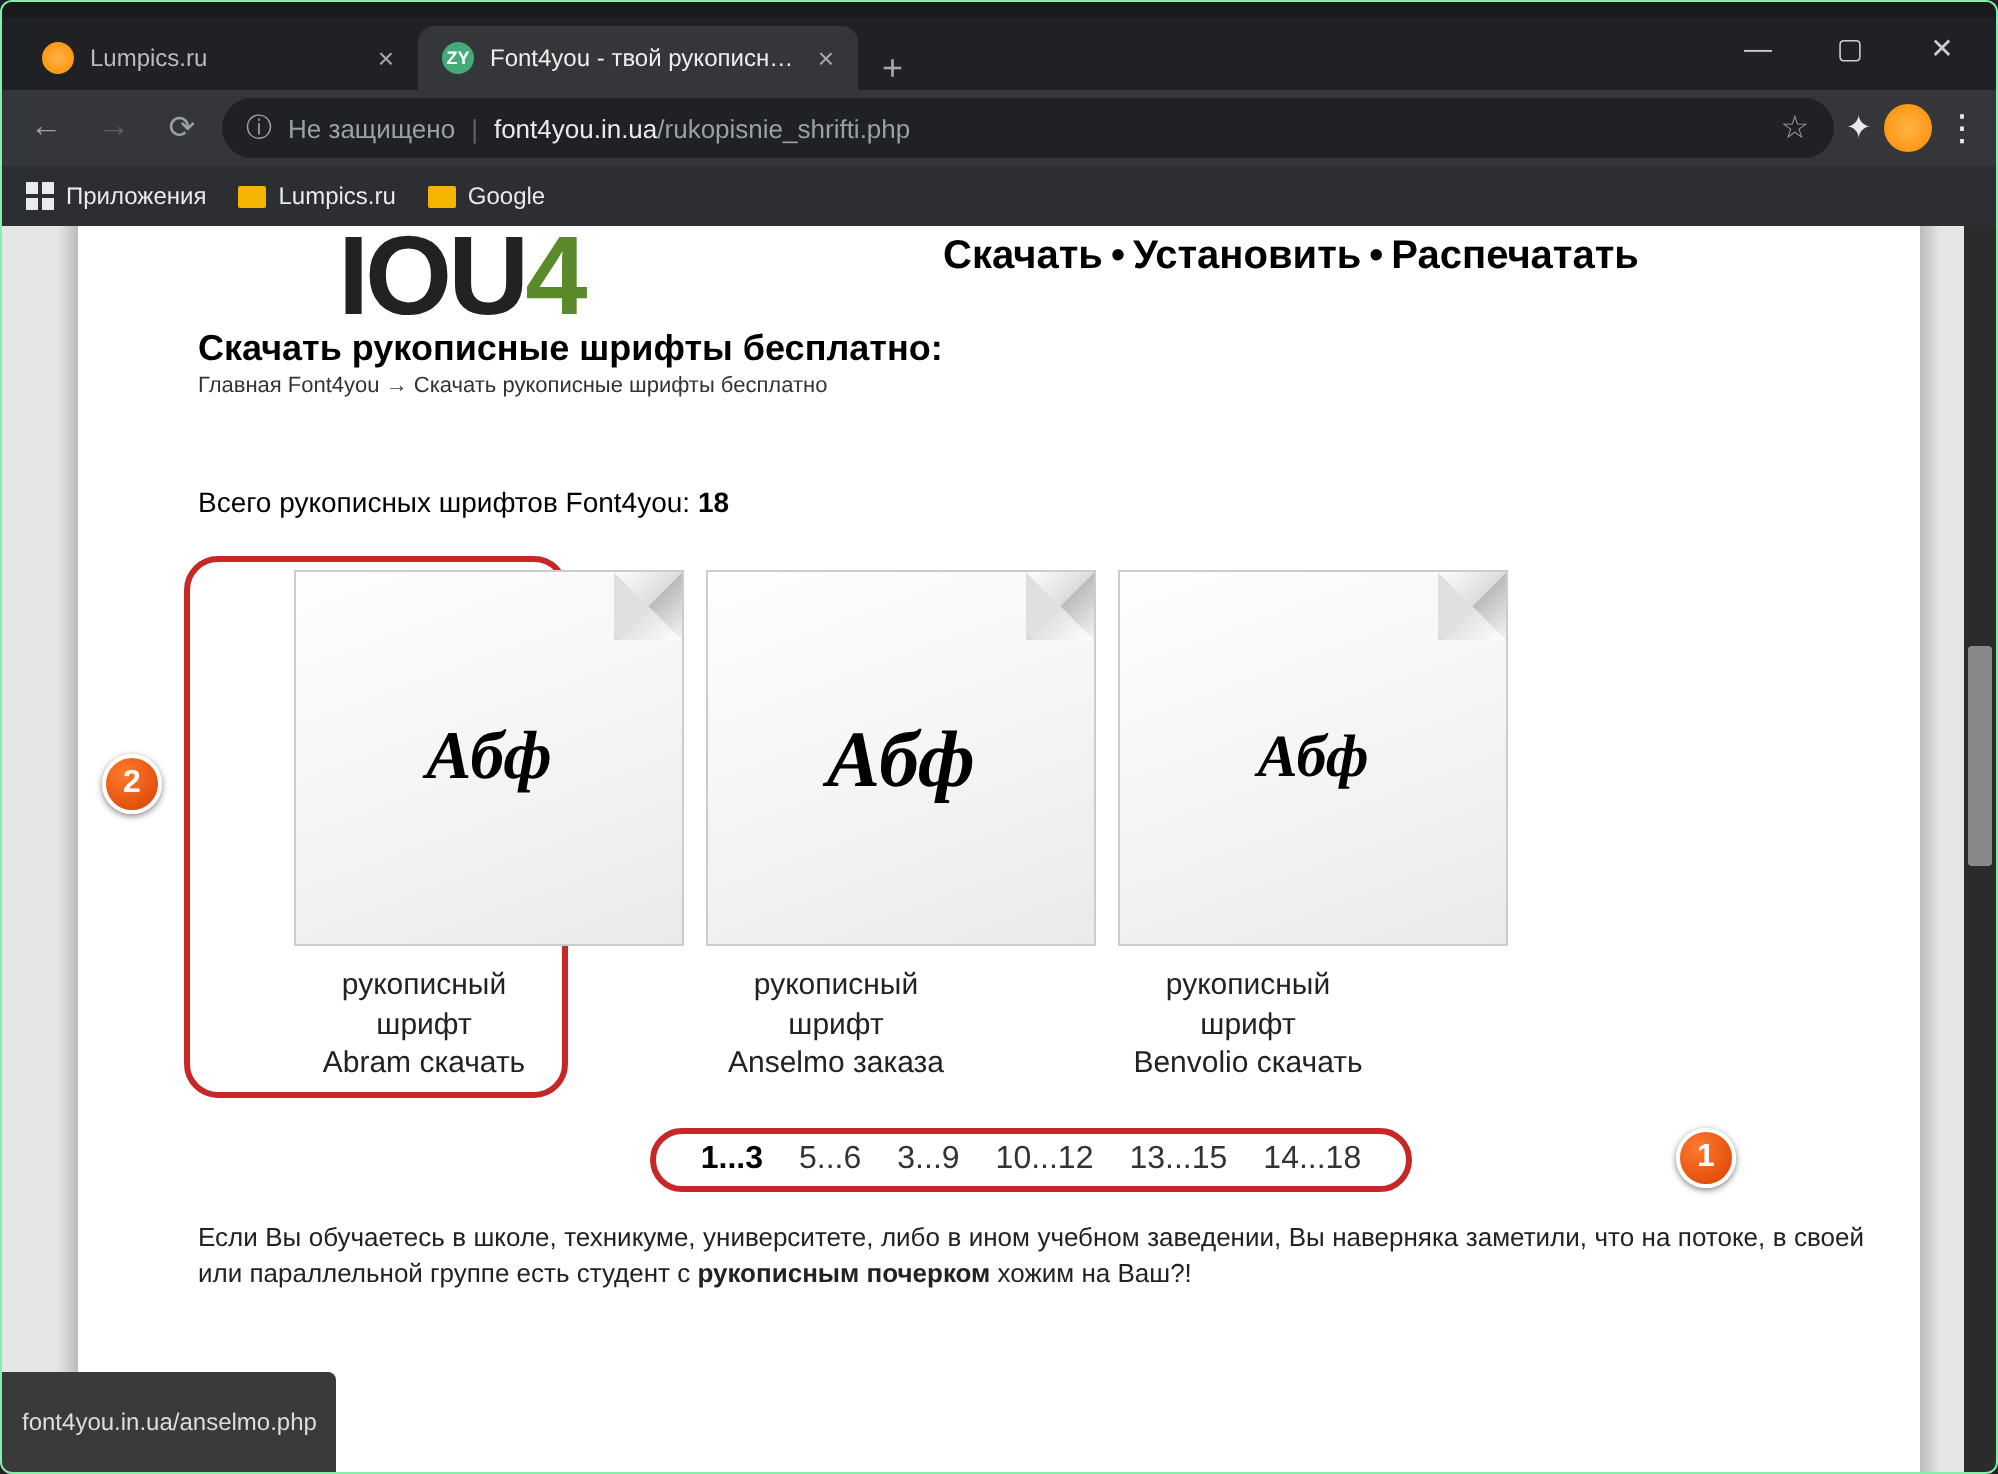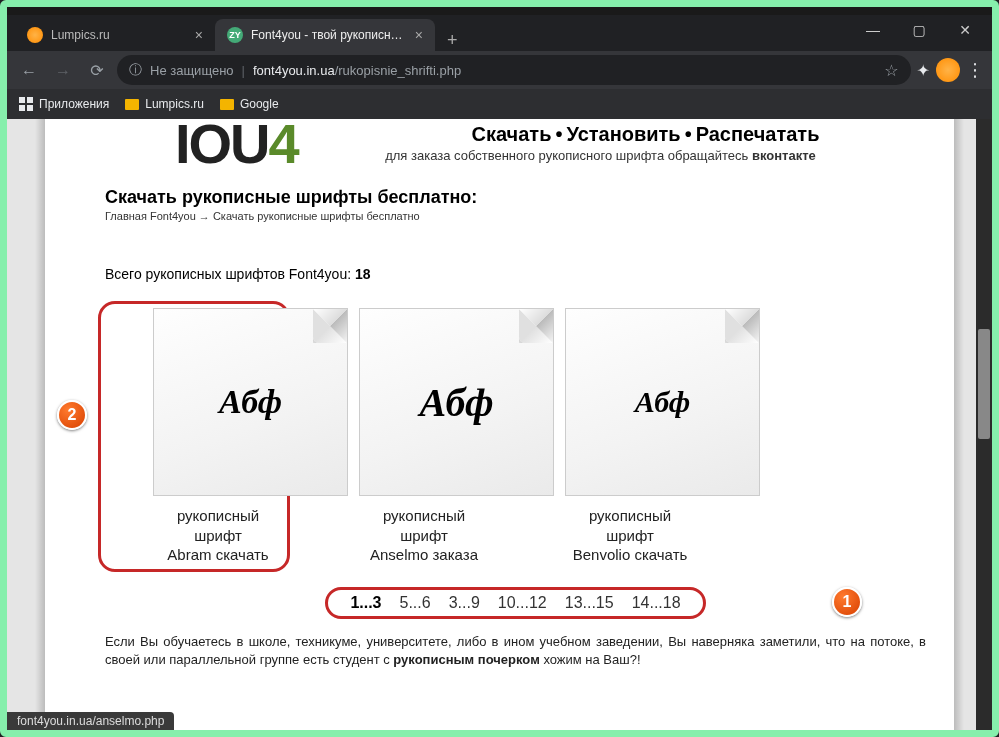--- a/index.html
+++ b/index.html
@@ -1,19 +1,19 @@
 <!DOCTYPE html>
 <html><head>
 <meta charset="utf-8">
 <style>
 * { margin: 0; padding: 0; box-sizing: border-box; }
 body { font-family: Arial, sans-serif; background: #202124; width: 999px; height: 737px; overflow: hidden; position: relative; }
 
 
-.window { background: #202124; width: 100%; height: 100%; border: 7px solid #86efac; border-radius: 6px; overflow: hidden; display: flex; flex-direction: column; }
+.window { background: #202124; width: 100%; height: 100%; border: 1px solid #86efac; border-radius: 6px; overflow: hidden; display: flex; flex-direction: column; }
 .titlebar { height: 8px; background: #1a1a1a; }
 .tabbar { display: flex; align-items: flex-end; background: #202124; padding: 0 8px; height: 36px; position: relative; }
 .tab { display: flex; align-items: center; gap: 8px; padding: 8px 12px; color: #bbb; font-size: 12px; border-radius: 8px 8px 0 0; min-width: 200px; max-width: 220px; position: relative; }
 .tab.active { background: #35363a; color: #eee; }
 .tab .favicon { width: 16px; height: 16px; border-radius: 50%; flex-shrink: 0; }
 .tab .favicon.orange { background: radial-gradient(circle, #ffb347, #ff8c00); }
 .tab .favicon.green { background: #4a7; display: flex; align-items: center; justify-content: center; font-size: 9px; font-weight: bold; color: #fff; }
 .tab .close { margin-left: auto; font-size: 14px; color: #aaa; }
 .tab .label { white-space: nowrap; overflow: hidden; text-overflow: ellipsis; }
 .newtab { color: #aaa; font-size: 18px; padding: 0 12px; }
@@ -77,21 +77,21 @@
 .pagination .pbox { display: inline-block; border: 3px solid #c62828; border-radius: 28px; padding: 4px 22px; font-size: 16px; color: #333; }
 .pagination .pbox .sep { display: inline-block; width: 18px; }
 .pagination .pbox b { font-weight: bold; color: #000; }
 
 .badge { position: absolute; width: 30px; height: 30px; border-radius: 50%; background: radial-gradient(circle at 35% 30%, #ff7a2e, #d84000); border: 2px solid #fff; box-shadow: 0 1px 3px rgba(0,0,0,0.5); color: #fff; font-weight: bold; font-size: 16px; display: flex; align-items: center; justify-content: center; }
 .badge.b1 { right: 64px; top: 0; }
 .badge.b2 { left: -48px; top: 92px; }
 
 .para { font-size: 13px; color: #222; margin-top: 14px; text-align: justify; line-height: 1.4; }
 
-.status { position: absolute; bottom: 0; left: 0; background: #3a3a3a; color: #ddd; font-size: 12px; padding: 2px 10px; border-top-right-radius: 4px; z-index: 10; }
+.status { position: absolute; bottom: 0; left: 0; background: #3a3a3a; color: #ddd; font-size: 12px; padding: 18px 10px; border-top-right-radius: 4px; z-index: 10; }
 </style>
 </head>
 <body>
 
 <div class="window">
   <div class="titlebar"></div>
   <div class="tabbar">
     <div class="tab">
       <span class="favicon orange"></span>
       <span class="label">Lumpics.ru</span>
@@ -149,23 +149,20 @@
   <div class="viewport">
     <div class="page-wrap">
       <div class="side-shadow-l"></div>
       <div class="side-shadow-r"></div>
 
       <div class="logo-cut"><span class="g">IOU</span><span class="n">4</span></div>
 
       <div class="hero-links">
         <span>Скачать</span><span class="dot">•</span><span>Установить</span><span class="dot">•</span><span>Распечатать</span>
       </div>
-      <div class="hero-sub">
-        <span>для заказа собственного рукописного шрифта обращайтесь </span><b>вконтакте</b>
-      </div>
 
       <h1 class="sect">Скачать рукописные шрифты бесплатно:</h1>
       <div class="breadcrumb">Главная Font4you → Скачать рукописные шрифты бесплатно</div>
 
       <div class="count">
         <span>Всего рукописных шрифтов Font4you: </span><b>18</b>
       </div>
 
       <div class="cards">
         <span class="badge b2">2</span>

